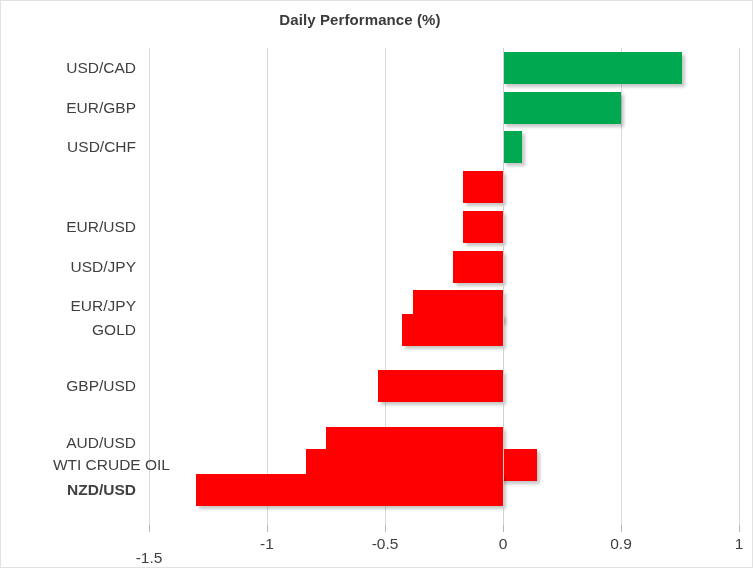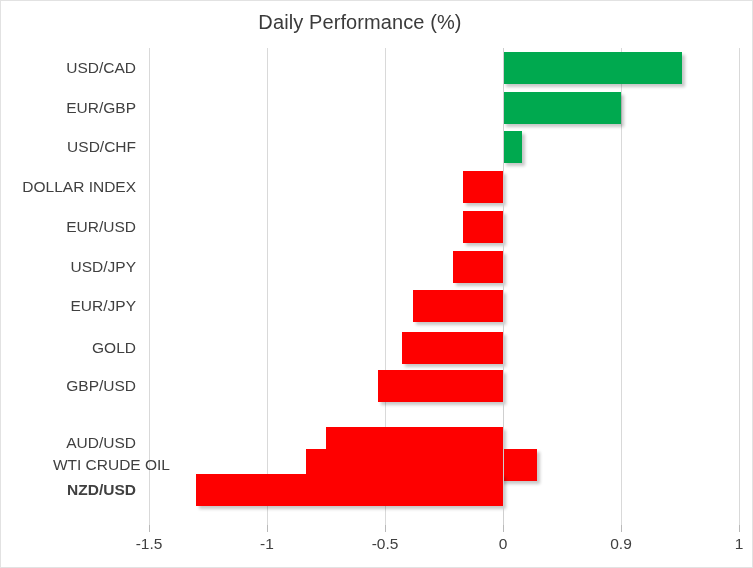--- a/index.html
+++ b/index.html
@@ -18,22 +18,22 @@
     border: 1px solid #e2e2e2;
     box-sizing: border-box;
     overflow: hidden;
   }
   #chart-title {
     position: absolute;
     left: 0;
     top: 10px;
     width: 718px;
     text-align: center;
-    font-size: 20px;
-    font-weight: normal;
+    font-size: 15px;
+    font-weight: bold;
     color: #3b3b3b;
     letter-spacing: 0.1px;
   }
   
   #plot-area {
     position: absolute;
     left: 148px;
     top: 47px;
     width: 590px;
     height: 477px;
@@ -118,36 +118,35 @@
         </div>
         <div class="bar-row" style="top: 39.75px; height: 39.75px;">
           <div class="cat-label">EUR/GBP</div>
           <div class="bar" title="EUR/GBP: 0.5" style="left: 354px; width: 118px; background: rgb(0, 169, 79);"></div>
         </div>
         <div class="bar-row" style="top: 79.5px; height: 39.75px;">
           <div class="cat-label">USD/CHF</div>
           <div class="bar" title="USD/CHF: 0.08" style="left: 354px; width: 18.88px; background: rgb(0, 169, 79);"></div>
         </div>
         <div class="bar-row" style="top: 119.25px; height: 39.75px;">
-          <div class="cat-label">DOLLAR INDEX</div>
           <div class="bar" title="DOLLAR INDEX: -0.17" style="left: 313.88px; width: 40.12px; background: rgb(254, 0, 0);"></div>
         </div>
         <div class="bar-row" style="top: 159px; height: 39.75px;">
           <div class="cat-label">EUR/USD</div>
           <div class="bar" title="EUR/USD: -0.17" style="left: 313.88px; width: 40.12px; background: rgb(254, 0, 0);"></div>
         </div>
         <div class="bar-row" style="top: 198.75px; height: 39.75px;">
           <div class="cat-label">USD/JPY</div>
           <div class="bar" title="USD/JPY: -0.21" style="left: 304.44px; width: 49.56px; background: rgb(254, 0, 0);"></div>
         </div>
         <div class="bar-row" style="top: 238.5px; height: 39.75px;">
           <div class="cat-label">EUR/JPY</div>
           <div class="bar" title="EUR/JPY: -0.38" style="left: 264.32px; width: 89.68px; background: rgb(254, 0, 0);"></div>
         </div>
-        <div class="bar-row" style="top: 280px; height: 39.75px; text-decoration: underline;">
+        <div class="bar-row" style="top: 262px; height: 39.75px; text-decoration: underline;">
           <div class="cat-label">GOLD</div>
           <div class="bar" title="GOLD: -0.43" style="left: 252.52px; width: 101.48px; background: rgb(254, 0, 0);"></div>
         </div>
         <div class="bar-row" style="top: 318px; height: 39.75px; text-align: center;">
           <div class="cat-label">GBP/USD</div>
           <div class="bar" title="GBP/USD: -0.53" style="left: 228.92px; width: 125.08px; background: rgb(254, 0, 0);"></div>
         </div>
         <div class="bar-row" style="top: 375px; height: 39.75px;">
           <div class="cat-label">AUD/USD</div>
           <div class="bar" title="AUD/USD: -0.75" style="left: 177px; width: 177px; background: rgb(254, 0, 0);"></div>
@@ -158,21 +157,21 @@
         </div>
         <div class="bar-row" style="top: 422px; height: 39.75px; font-weight: bold;">
           <div class="cat-label">NZD/USD</div>
           <div class="bar" title="NZD/USD: -1.3" style="left: 47.2px; width: 306.8px; background: rgb(254, 0, 0);"></div>
         </div>
       </div>
   </div>
 
   <div id="x-axis">
       <div class="xtick" style="left: 0px;"></div>
-      <div class="xtick-label" style="left: 0px;">-1.5</div>
+      <div class="xtick-label" style="left: 0px; margin-top: 14px;">-1.5</div>
       <div class="xtick" style="left: 118px;"></div>
       <div class="xtick-label" style="left: 118px;">-1</div>
       <div class="xtick" style="left: 236px;"></div>
       <div class="xtick-label" style="left: 236px;">-0.5</div>
       <div class="xtick" style="left: 354px;"></div>
       <div class="xtick-label" style="left: 354px;">0</div>
       <div class="xtick" style="left: 472px;"></div>
       <div class="xtick-label" style="left: 472px;">0.9</div>
       <div class="xtick" style="left: 590px;"></div>
       <div class="xtick-label" style="left: 590px;">1</div>

